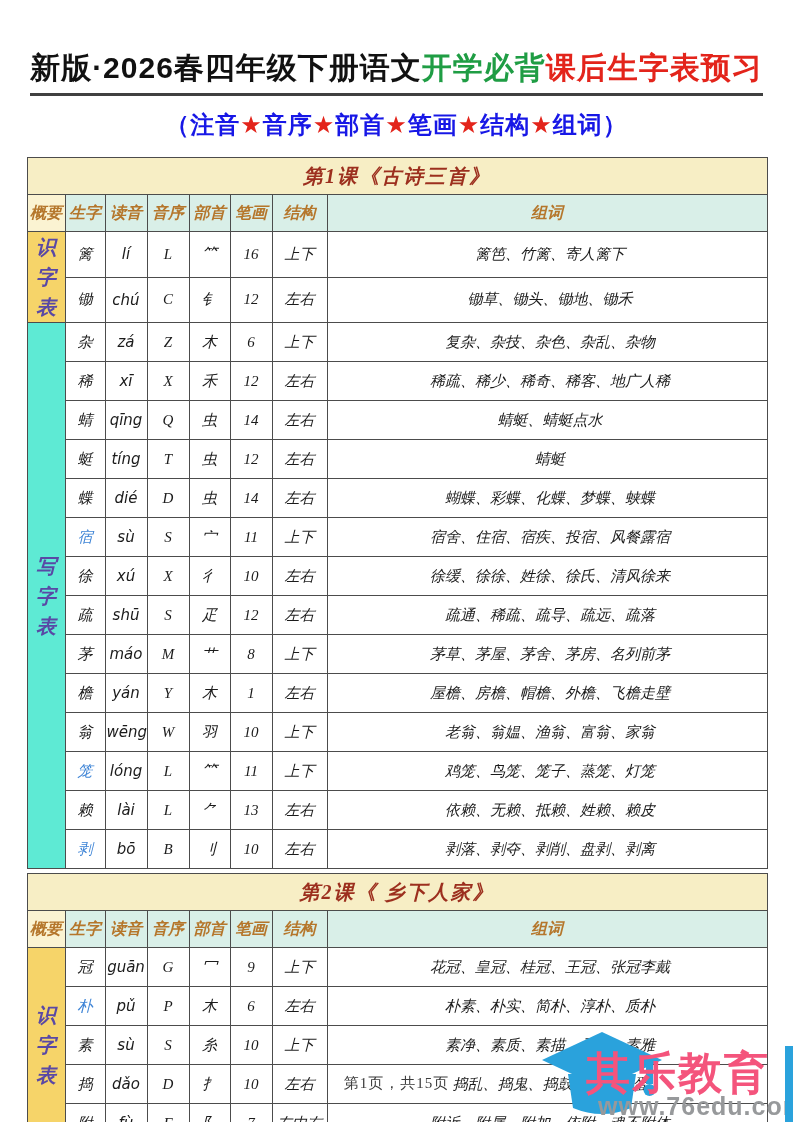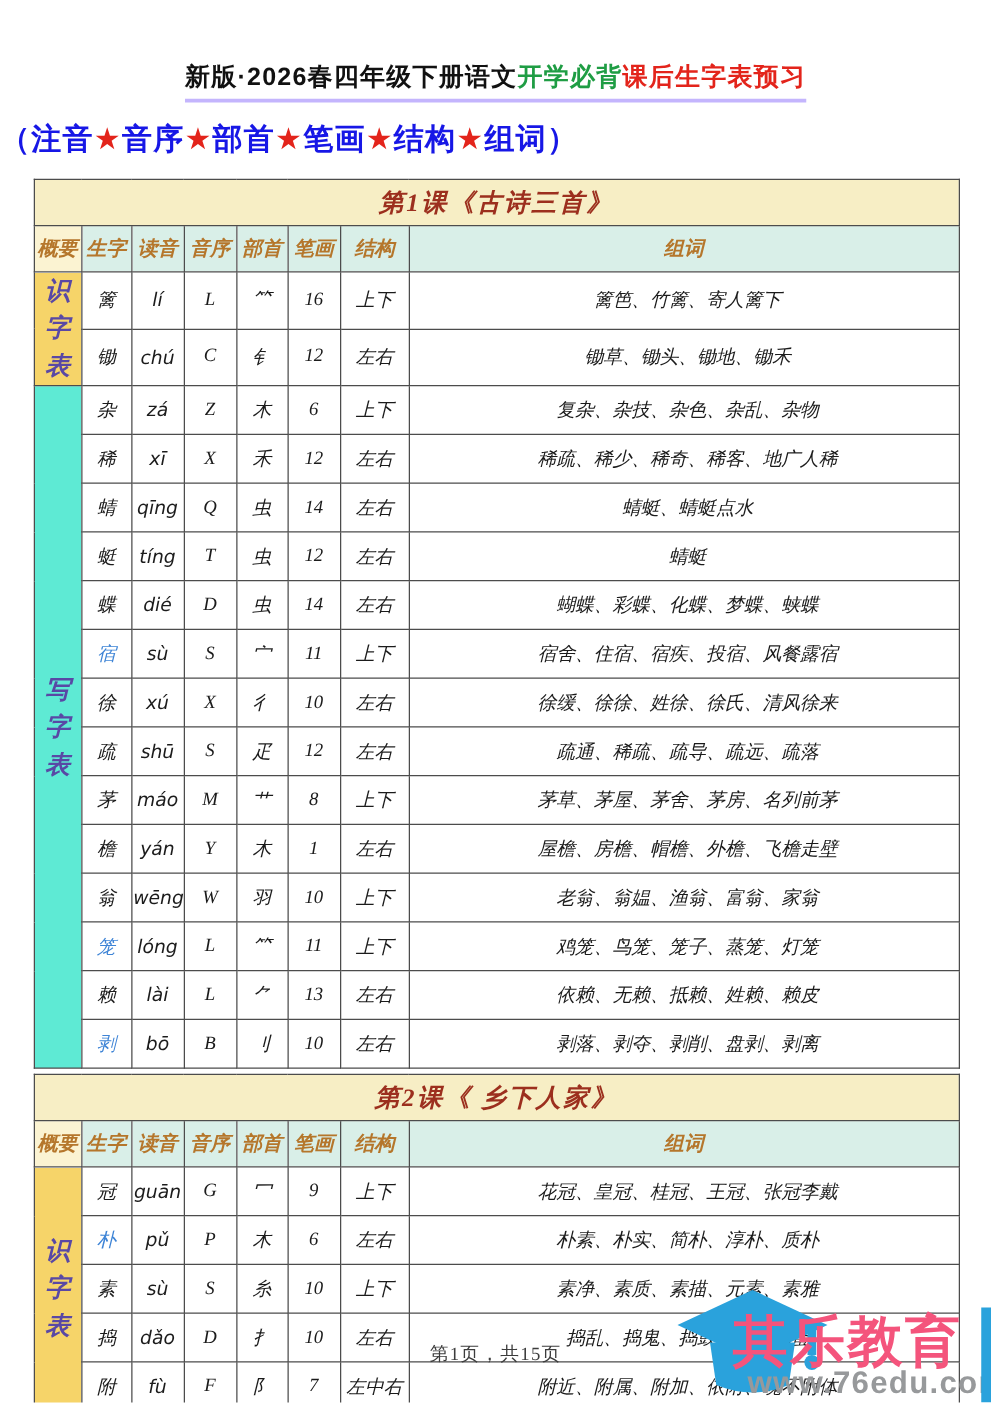--- a/index.html
+++ b/index.html
@@ -1,27 +1,27 @@
 <!DOCTYPE html>
 <html><head>
 <meta charset="utf-8">
 <style>
   html,body{margin:0;padding:0;}
   body{background:#ffffff;font-family:"Liberation Serif","DejaVu Serif",serif;}
   #page{position:relative;width:793px;height:1122px;margin:0 auto;background:#ffffff;overflow:hidden;}
 
   
   .title-wrap{text-align:center;padding-top:48px;}
-  .title-inner{display:inline-block;border-bottom:3px solid #c4b5fd;padding-bottom:4px;
-    font-family:"Liberation Sans","DejaVu Sans",sans-serif;font-weight:bold;font-size:20px;letter-spacing:1px;text-align:right;}
+  .title-inner{display:inline-block;border-bottom:3px solid #404040;padding-bottom:4px;
+    font-family:"Liberation Sans","DejaVu Sans",sans-serif;font-weight:bold;font-size:30px;letter-spacing:1px;text-align:right;}
   .t-black{color:#111111;}
   .t-green{color:#1f9d44;}
   .t-red{color:#e3241b;}
 
-  .subtitle{ text-align:left;margin-top:13px;font-family:"Liberation Sans","DejaVu Sans",sans-serif;
+  .subtitle{ text-align:center;margin-top:13px;font-family:"Liberation Sans","DejaVu Sans",sans-serif;
     font-weight:bold;font-size:24px;color:#1717e6;letter-spacing:1px;}
   .subtitle .star{color:#e3241b;}
 
   
   #tables{width:740px;margin:16px auto 0;}
   table.vocab{width:740px;border-collapse:collapse;table-layout:fixed;margin-bottom:4px;font-style:italic;}
   table.vocab td{border:1px solid #4c4c4c;text-align:center;vertical-align:middle;
     color:#1b1b1b;overflow:hidden;white-space:nowrap;}
   tr.sec-hdr td{background:#f7eec5;color:#9c2f1e;font-weight:bold;font-size:20px;height:34px;letter-spacing:2px;}
   tr.col-hdr td{background:#d9efe8;color:#b5762b;font-weight:bold;font-size:16px;height:34px;}

